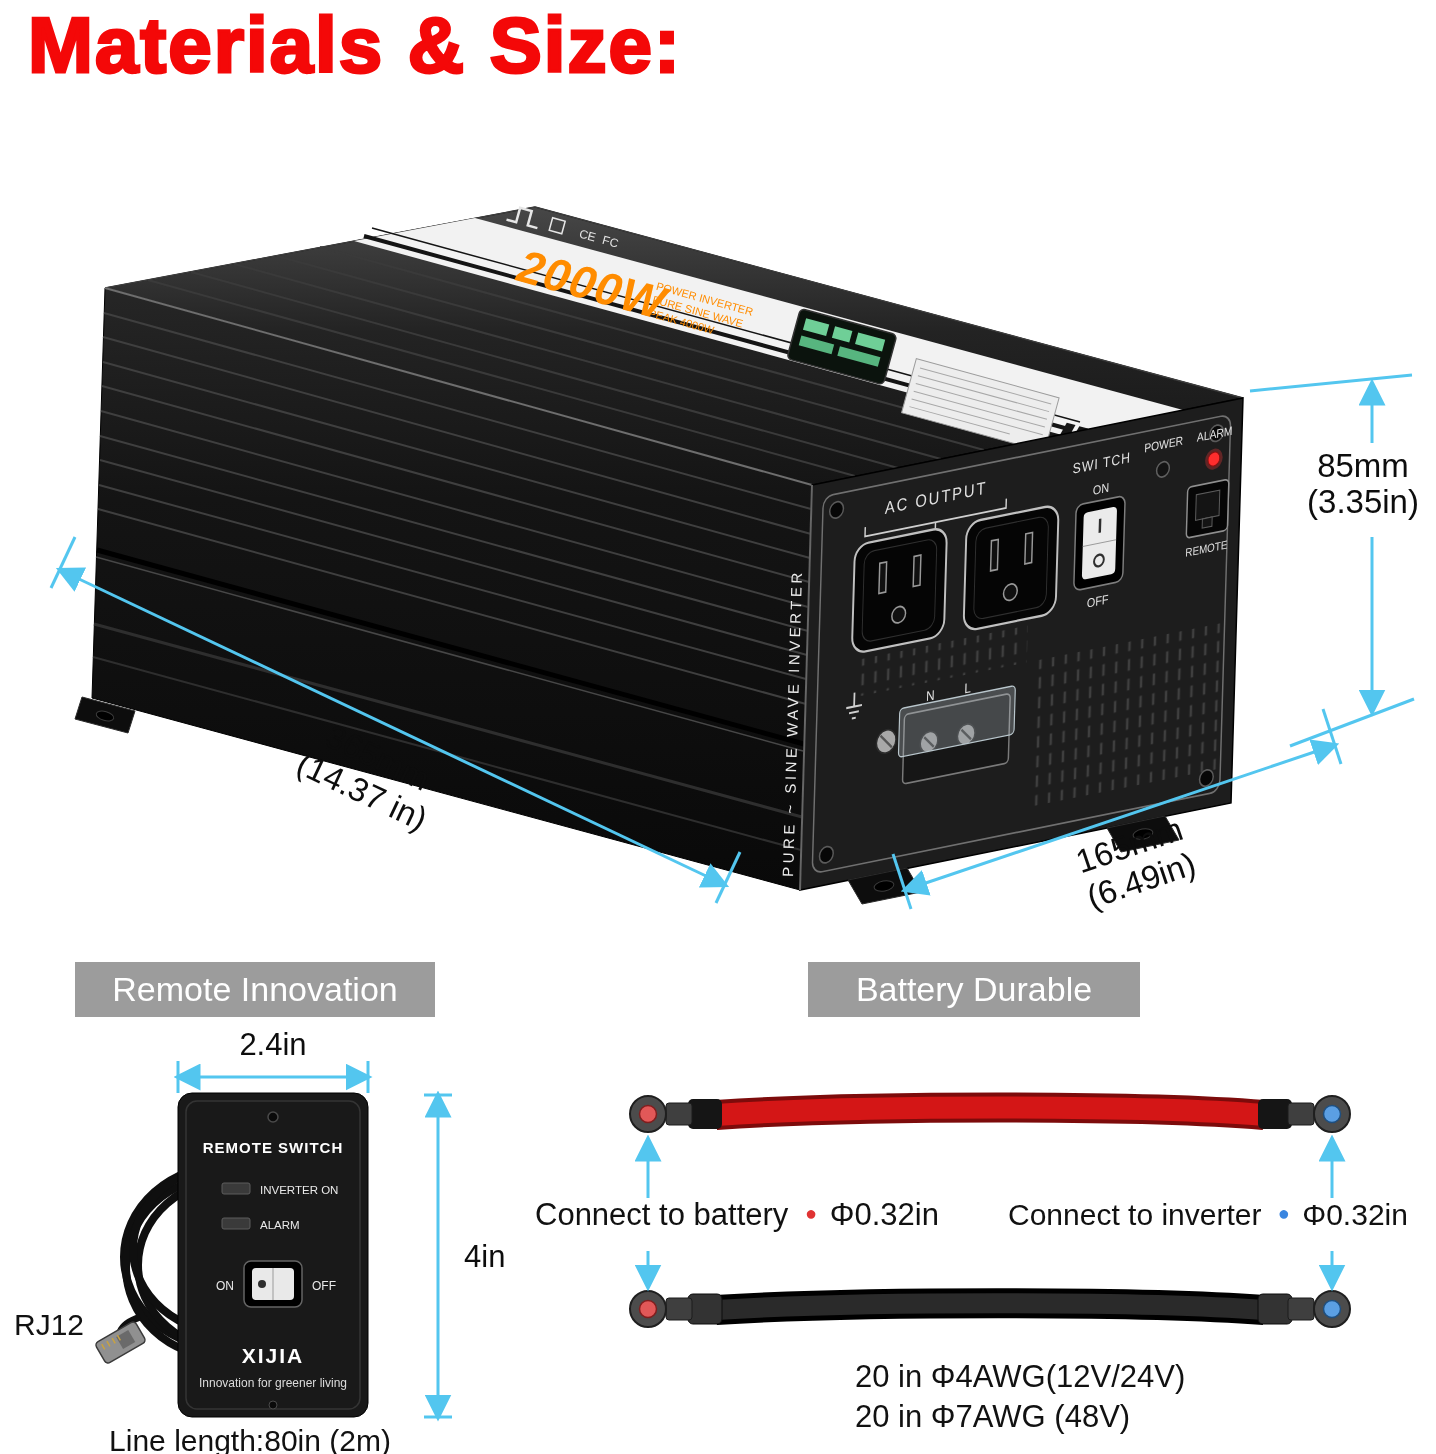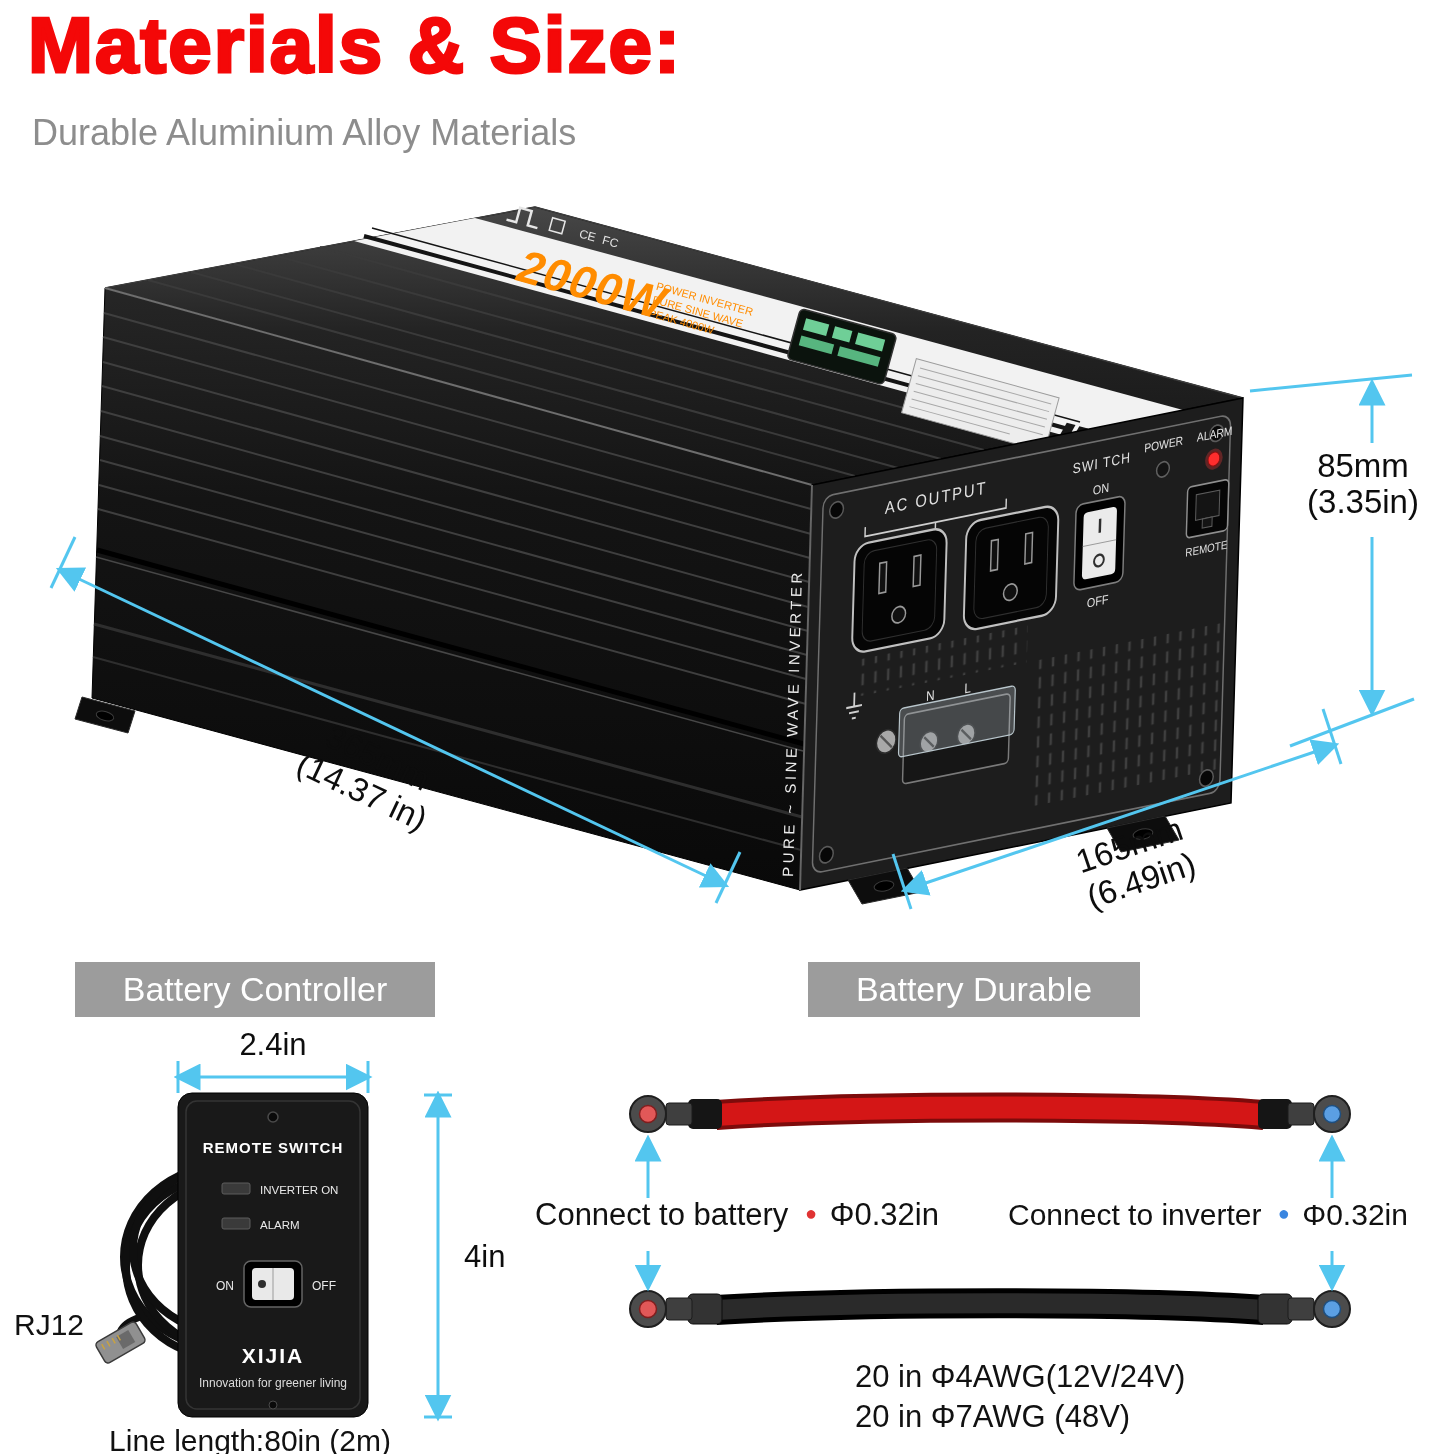--- a/index.html
+++ b/index.html
@@ -21,21 +21,20 @@
   .dim-text{fill:#0d0d0d;font-size:33px;}
   .dim-text-s{fill:#0d0d0d;font-size:31px;}
   .panel-label{fill:#e2e2e2;}
 </style>
 </head>
 <body>
 
 <div class="page">
 
   <div class="title">Materials &amp; Size:</div>
-  <div class="subtitle">Durable Aluminium Alloy Materials</div>
 
   <svg class="hero" width="1436" height="775" viewBox="0 0 1436 775">
     <defs>
       <linearGradient id="gTop" x1="0" y1="0" x2="0" y2="1">
         <stop offset="0%" stop-color="#474747"></stop>
           <stop offset="45%" stop-color="#232323"></stop>
           <stop offset="100%" stop-color="#151515"></stop>
       </linearGradient>
       <linearGradient id="gFront" x1="0" y1="0" x2="0" y2="1">
         <stop offset="0%" stop-color="#262626"></stop>
@@ -239,21 +238,21 @@
       <line class="dim-line" x1="911" y1="724" x2="893" y2="669"></line>
       <line class="dim-line" x1="1341" y1="579" x2="1323" y2="524"></line>
       <line class="dim-line" x1="905" y1="705" x2="1335" y2="560" marker-start="url(#arrH)" marker-end="url(#arrH)"></line>
       <g transform="translate(1133,671) rotate(-18.6)">
         <text class="dim-text" x="0" y="0" text-anchor="middle">165mm</text>
         <text class="dim-text" x="0" y="37" text-anchor="middle">(6.49in)</text>
       </g>
     </g>
   </svg>
 
-  <div class="pill pill-remote">Battery Controller</div>
+  <div class="pill pill-remote">Remote Innovation</div>
   <div class="pill pill-battery">Battery Durable</div>
 
   <svg class="remote-svg" width="520" height="439" viewBox="0 0 520 439">
     <defs>
       <marker id="arrR" markerWidth="9" markerHeight="9" refX="7.5" refY="4.5" orient="auto-start-reverse">
         <path d="M0,0 L9,4.5 L0,9 Z" fill="#53c6ef"></path>
       </marker>
     </defs>
 
     <g fill="none" stroke="#0f0f0f" stroke-width="8">

